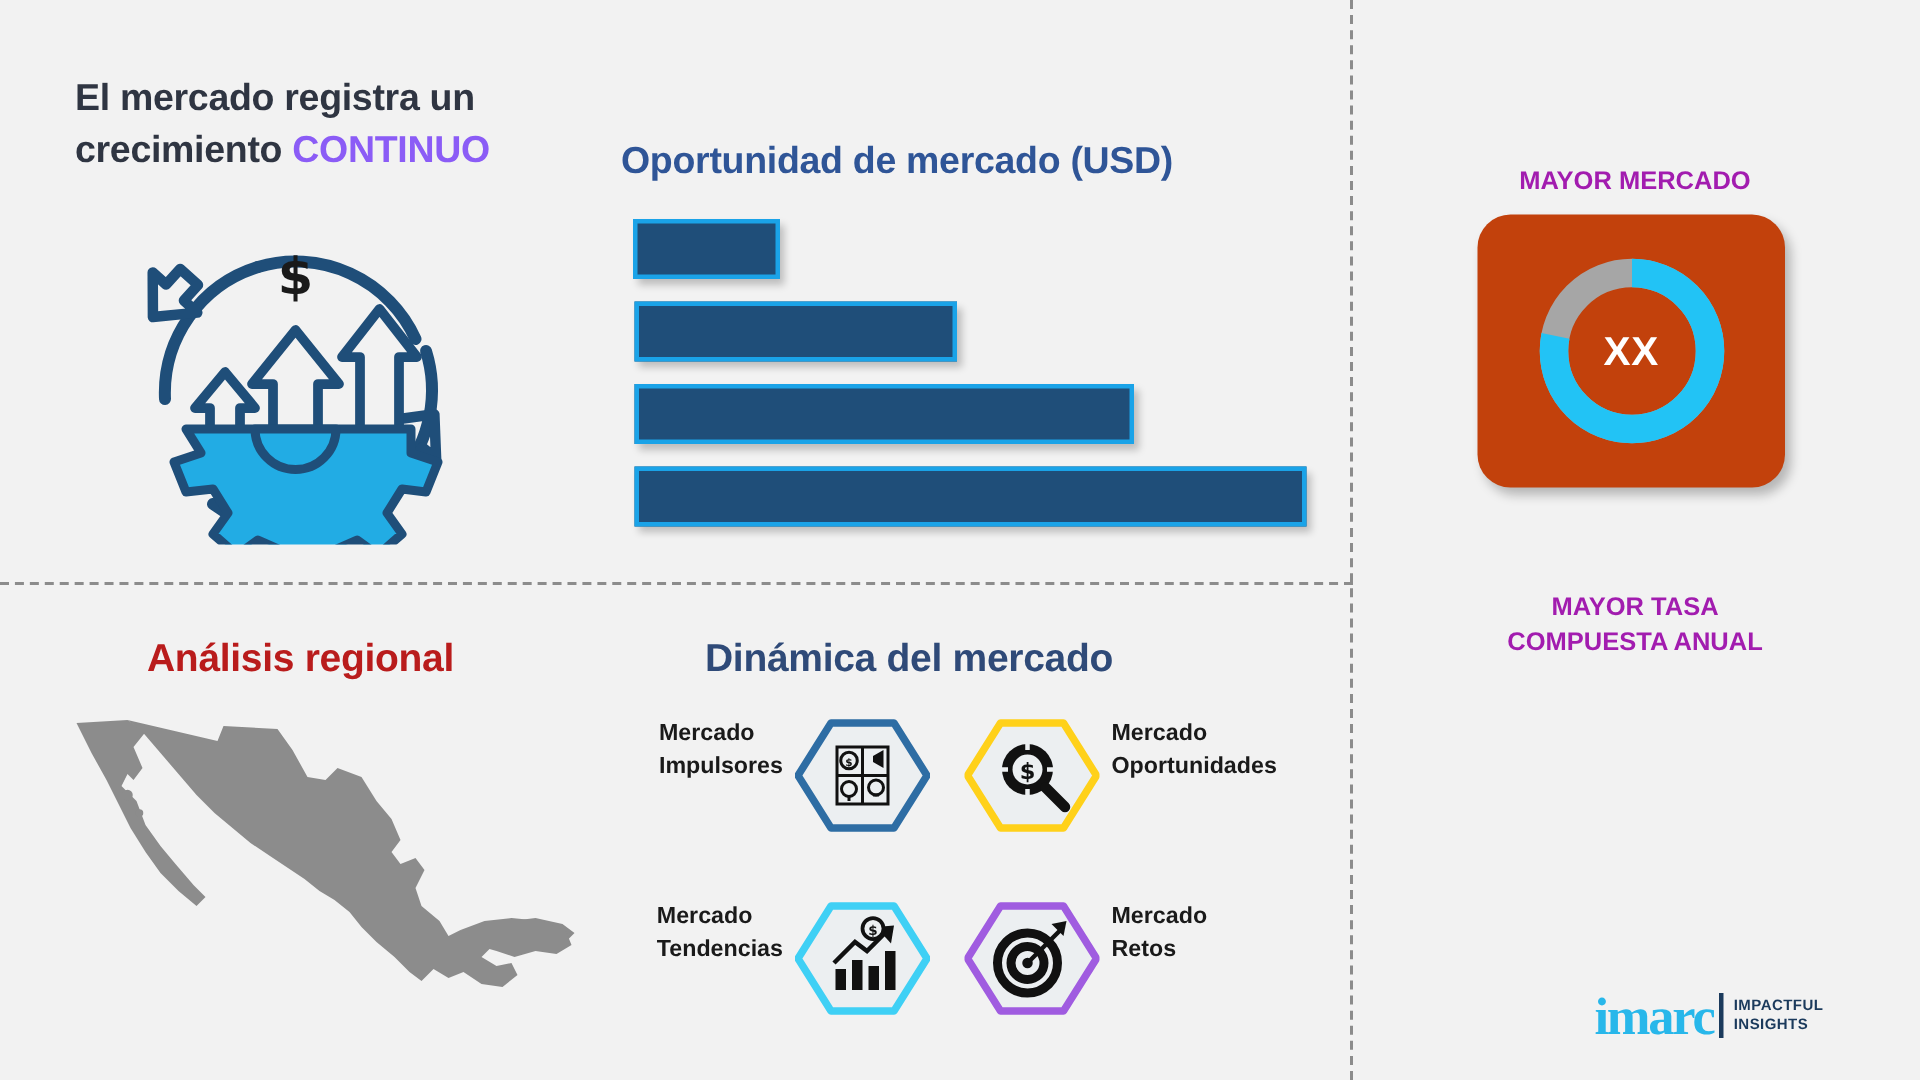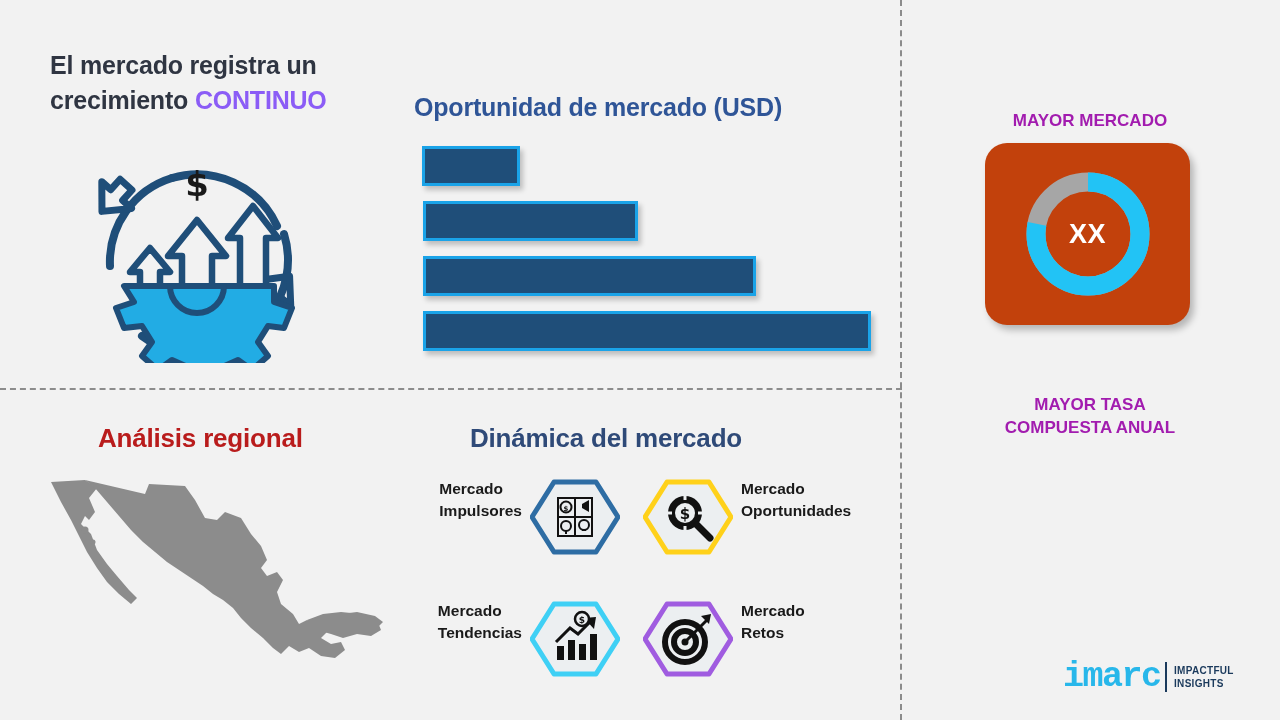--- a/index.html
+++ b/index.html
@@ -107,21 +107,21 @@
   .donut-val {
     position: absolute; left: 0; top: 0; width: 100%; height: 100%;
     display: flex; align-items: center; justify-content: center;
     color: #ffffff; font-weight: bold; font-size: 27px; letter-spacing: 0.5px;
   }
 
   
   .logo { position: absolute; left: 1063px; top: 653px; width: 190px; height: 48px; }
   .logo-mark {
     font-size: 35px; font-weight: bold; color: #28b7ea;
-    letter-spacing: -1.5px; line-height: 1; font-family: Liberation Mono, monospace;
+    letter-spacing: -1.5px; line-height: 1; font-family: Liberation Serif, serif;
   }
   .logo-bar { width: 2.5px; height: 30px; background: #1b3a5c; margin: 0 7px 0 4px; }
   .logo-sub {
     font-size: 10px; font-weight: bold; color: #1b3a5c;
     line-height: 1.35; letter-spacing: 0.3px; white-space: pre-line;
   }
 </style>
 </head>
 <body>
 

